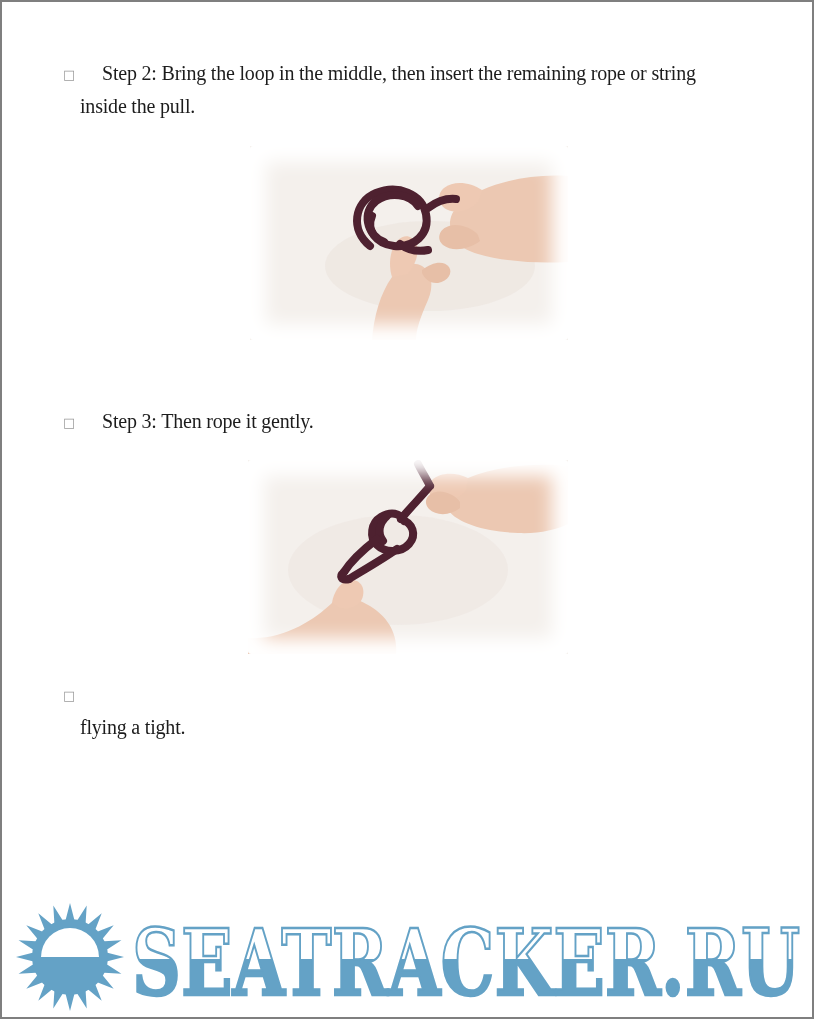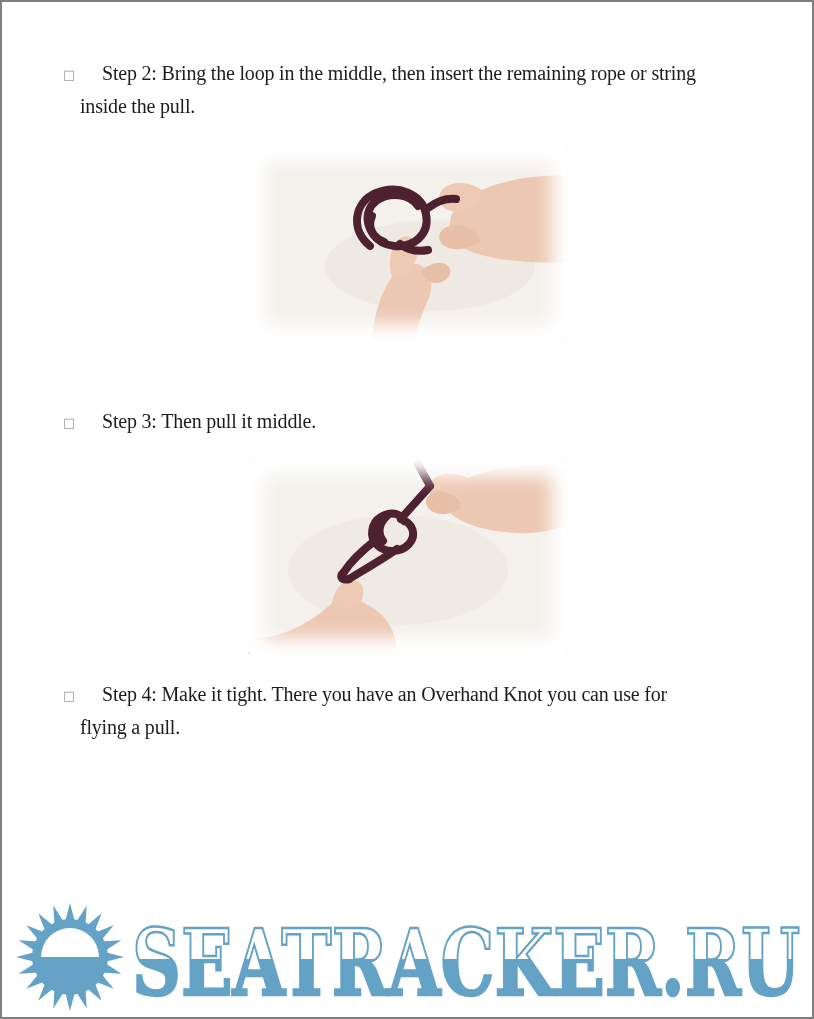--- a/index.html
+++ b/index.html
@@ -71,21 +71,21 @@
         <path d="M120,100 C100,84 104,56 126,47 C148,38 172,48 176,68 C180,88 164,102 144,100 C126,98 116,84 122,70"></path>
         <path d="M134,96 C116,88 112,66 126,55 C140,45 160,48 168,60"></path>
         <path d="M178,62 C186,56 196,52 206,53"></path>
         <path d="M150,98 C158,104 168,106 178,104"></path>
       </g>
     </svg>
     <div class="vignette"></div>
   </div>
 
   <span class="bullet" style="top:414px">□</span>
-  <div class="step-line" style="left:100px;top:408px">Step 3: Then pull it middle.</div>
+  <div class="step-line" style="left:100px;top:408px">Step 3: Then rope it gently.</div>
 
   <div class="photo" style="left:246px;top:458px;width:320px;height:194px">
     <svg width="320" height="194" viewBox="0 0 320 194">
       <rect x="0" y="0" width="320" height="194" fill="#f4f0ec"></rect>
       <ellipse cx="150" cy="110" rx="110" ry="55" fill="#eae2db" opacity="0.4"></ellipse>
 
       <path d="M320,6 C280,2 244,8 220,18 C200,26 192,38 200,50 C210,64 240,72 270,73 C290,74 308,70 320,64 Z" fill="#ecc8b2"></path>
       <path d="M220,18 C208,12 192,12 184,20 C177,27 180,37 190,40 C200,43 212,38 218,30 Z" fill="#eec9b3"></path>
       <path d="M212,48 C202,56 188,56 181,49 C175,43 178,34 188,32 C197,30 208,36 212,42 Z" fill="#e7bfa7"></path>
 
@@ -99,22 +99,21 @@
         <path d="M139,56 C131,63 129,73 135,81"></path>
         <path d="M129,79 C116,89 103,101 96,112"></path>
         <path d="M149,89 C135,99 114,111 101,119"></path>
         <path d="M96,112 C91,116 93,121 101,119"></path>
       </g>
     </svg>
     <div class="vignette"></div>
   </div>
 
   <span class="bullet" style="top:687px">□</span>
-  <div class="step-line" style="left:100px;top:681px">Step 4: Make it tight. There you have an Overhand Knot you can use for</div>
-  <div class="step-line" style="left:78px;top:714px">flying a pull.</div>
+  <div class="step-line" style="left:78px;top:714px">flying a tight.</div>
 
   <svg class="watermark" width="802" height="122" viewBox="0 0 802 122">
     <defs>
       <linearGradient id="wm-grad" x1="0" y1="0" x2="0" y2="1">
         <stop offset="0" class="inner-stop" stop-color="#ffffff"></stop>
         <stop offset="0.46" class="inner-stop" stop-color="#ffffff"></stop>
         <stop offset="0.46" class="accent-stop" stop-color="#64a2c6"></stop>
         <stop offset="1" class="accent-stop" stop-color="#64a2c6"></stop>
       </linearGradient>
     </defs>

